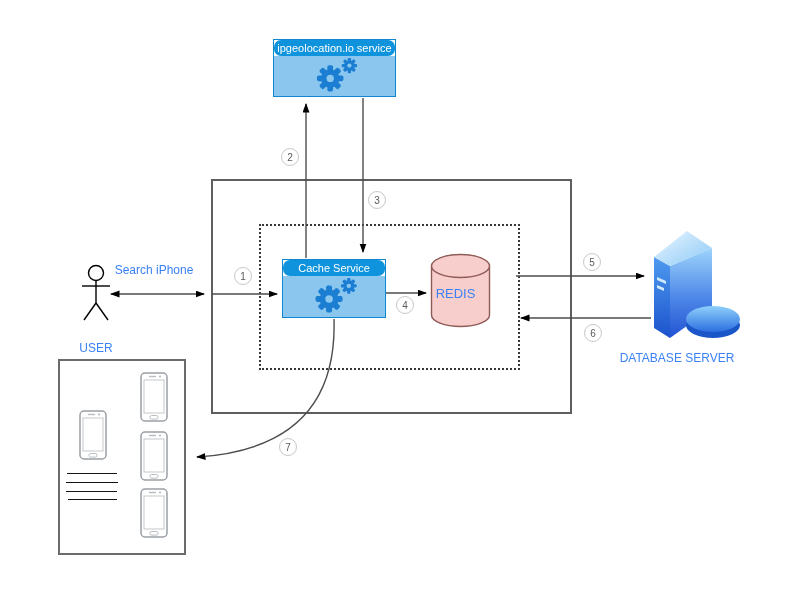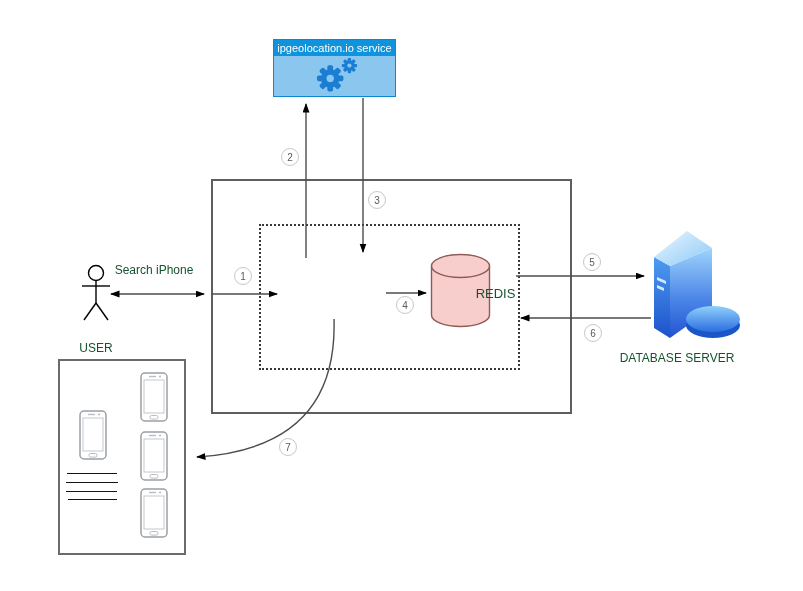--- a/index.html
+++ b/index.html
@@ -10,26 +10,26 @@
   .abs { position:absolute; }
 
   
   .boundary  { position:absolute; border:2px solid #5e5e5e; background:transparent; }
   .dottedbox { position:absolute; border:2px dotted #383838; background:transparent; }
 
   
   .node { position:absolute; border:1px solid #0d87cd; display:flex; flex-direction:column; box-sizing:border-box; }
   .node-header {
     background:#0e93dc; color:#ffffff; font-size:11px; line-height:16px; height:16px;
-    text-align:center; white-space:nowrap; overflow:hidden;
+    text-align:center; white-space:nowrap; overflow:hidden;border-radius:7px;
   }
   .node-body { background:#8ac6ee; flex:1; display:flex; align-items:center; justify-content:center; }
 
   
-  .lbl { position:absolute; color:#14532d; text-align:center; font-size:12px; white-space:nowrap; }
+  .lbl { position:absolute; color:#3b82f6; text-align:center; font-size:12px; white-space:nowrap; }
 
   
   .step {
     position:absolute; width:18px; height:18px; box-sizing:border-box;
     border:1px solid #c8c8c8; border-radius:50%; background:#ffffff;
     color:#5a5a5a; font-size:10px; display:flex; align-items:center; justify-content:center;
   }
 
   
   .devices { position:absolute; border:2px solid #6b6b6b; background:#ffffff; box-sizing:border-box; }
@@ -86,26 +86,34 @@
 
   <div class="node" style="left:273px; top:39px; width:123px; height:58px;">
     <div class="node-header">ipgeolocation.io service</div>
     <div class="node-body">
       <svg width="80" height="40" viewBox="0 0 80 50">
         <use href="#gears"></use>
       </svg>
     </div>
   </div>
 
+  <div class="node" style="left:282px; top:259px; width:104px; height:59px;">
+    <div class="node-header">Cache Service</div>
+    <div class="node-body">
+      <svg width="78" height="41" viewBox="0 0 80 50">
+        <use href="#gears"></use>
+      </svg>
+    </div>
+  </div>
 
   <svg class="abs" style="left:430px; top:253px;" width="61" height="76" viewBox="0 0 61 76">
     <path d="M1.5,13 v49 a29,11.5 0 0 0 58,0 v-49" fill="#f8cecc" stroke="#8f5b57" stroke-width="1.4"></path>
     <ellipse cx="30.5" cy="13" rx="29" ry="11.5" fill="#f8cecc" stroke="#8f5b57" stroke-width="1.4"></ellipse>
   </svg>
-  <div class="lbl" style="left:432px; top:286px; width:47px; font-size:13px;padding-left:40px;">REDIS</div>
+  <div class="lbl" style="left:432px; top:286px; width:47px; font-size:13px;">REDIS</div>
 
   <svg class="abs" style="left:645px; top:225px;" width="105" height="125" viewBox="0 0 105 125">
     <defs>
       <linearGradient id="gTop" x1="0" y1="0" x2="1" y2="1">
         <stop offset="0" stop-color="#eaf6ff"></stop>
           <stop offset="1" stop-color="#8cc9f7"></stop>
       </linearGradient>
       <linearGradient id="gLeft" x1="0" y1="0" x2="0" y2="1">
         <stop offset="0" stop-color="#4f9bf0"></stop>
           <stop offset="1" stop-color="#1c52cc"></stop>

